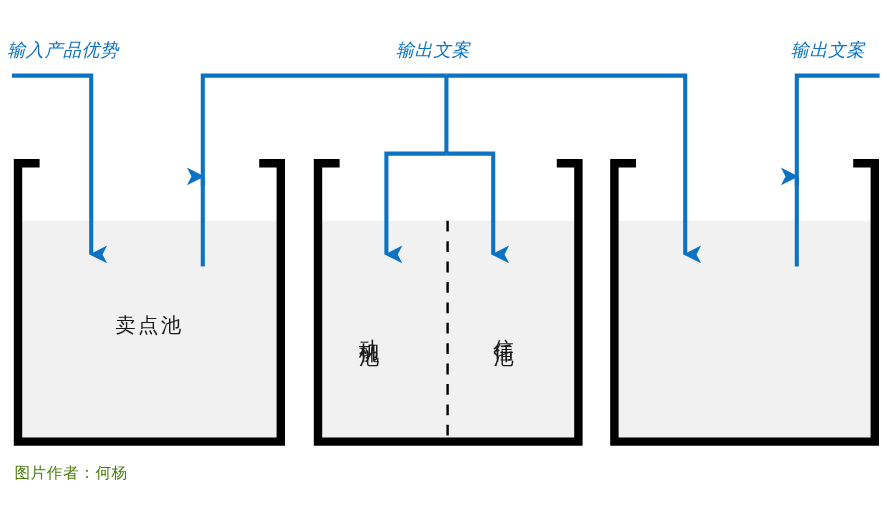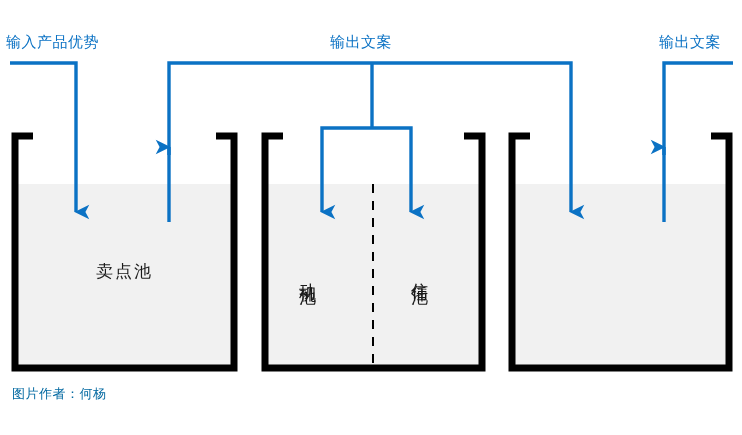--- a/index.html
+++ b/index.html
@@ -38,24 +38,25 @@
     text-orientation: upright;
     letter-spacing: 3px;
     line-height: 1;
   }
   .flow-label {
     position: absolute;
     color: #0b72c4;
     font-size: 15px;
     white-space: nowrap;
     letter-spacing: 0.5px;
+    font-style: italic;
   }
   .credit {
     position: absolute;
-    color: #0369a1;
+    color: #4d7c0f;
     font-size: 13px;
     white-space: nowrap;
     letter-spacing: 0.5px;
   }
 </style>
 </head>
 <body>
 
 <div id="canvas">
 

